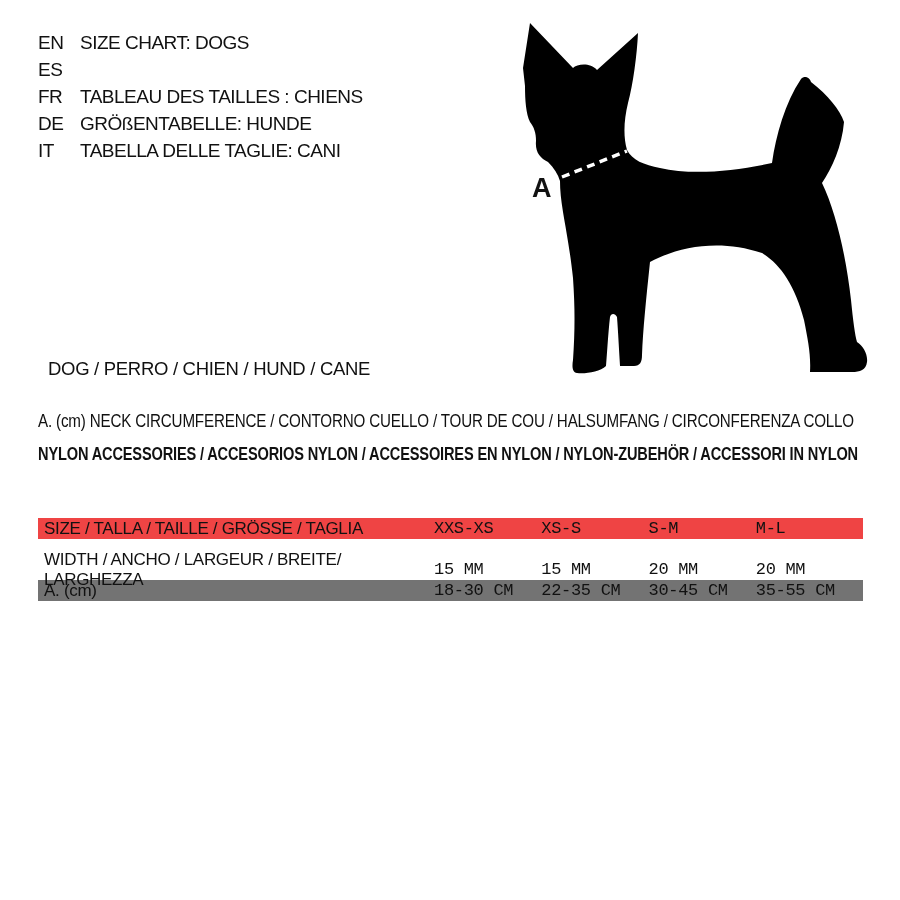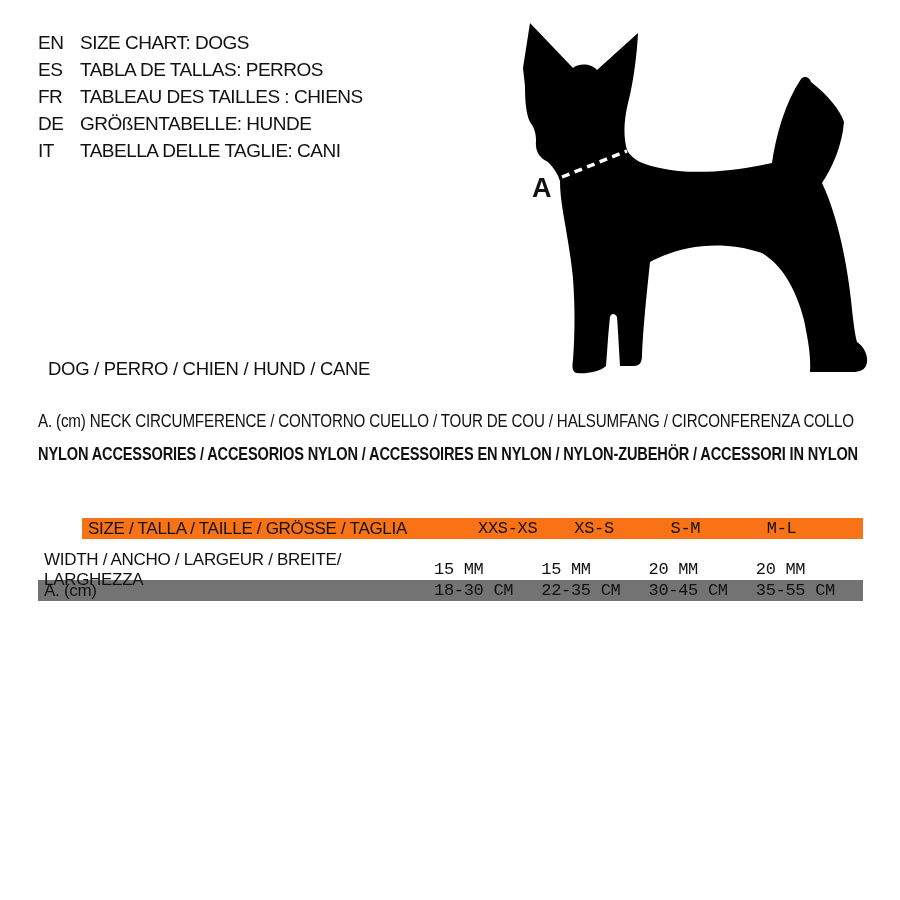--- a/index.html
+++ b/index.html
@@ -25,39 +25,38 @@
   .note { position: absolute; left: 38px; display: inline-block; white-space: nowrap;
           transform-origin: 0 50%; font-size: 18px; letter-spacing: -0.2px; line-height: 21px; }
   .note-measure { top: 411px; }
   .note-material { top: 444px; font-weight: bold; }
 
   
   .size-table { position: absolute; left: 38px; top: 518px; width: 825px; font-size: 17px; letter-spacing: -0.3px; }
   .t-title { height: 20px; display: flex; align-items: center; justify-content: center;
              font-weight: bold; background: #F7D108; }
   .t-row { display: flex; height: 21px; align-items: center; }
-  .t-row.row-0 { background: #f97316; margin-left: 44px; }
+  .t-row.row-0 { background: #ef4444; }
   .t-row.row-1 { background: #FFFFFF; margin-top: 20px; }
   .t-row.row-2 { background: #737373; }
   .t-label { flex: 0 0 396px; padding-left: 6px; box-sizing: border-box; }
   .t-val { flex: 1 1 0; text-align: left; font-family: Liberation Mono, monospace; }
 </style>
 </head>
 <body>
 
 <div class="canvas">
 
   <div class="langs">
     <div class="lang-row">
       <span class="lang-code">EN</span>
       <span class="lang-label">SIZE CHART: DOGS</span>
     </div>
     <div class="lang-row">
       <span class="lang-code">ES</span>
-      <span class="lang-label">TABLA DE TALLAS: PERROS</span>
     </div>
     <div class="lang-row">
       <span class="lang-code">FR</span>
       <span class="lang-label">TABLEAU DES TAILLES : CHIENS</span>
     </div>
     <div class="lang-row">
       <span class="lang-code">DE</span>
       <span class="lang-label">GRÖßENTABELLE: HUNDE</span>
     </div>
     <div class="lang-row">

